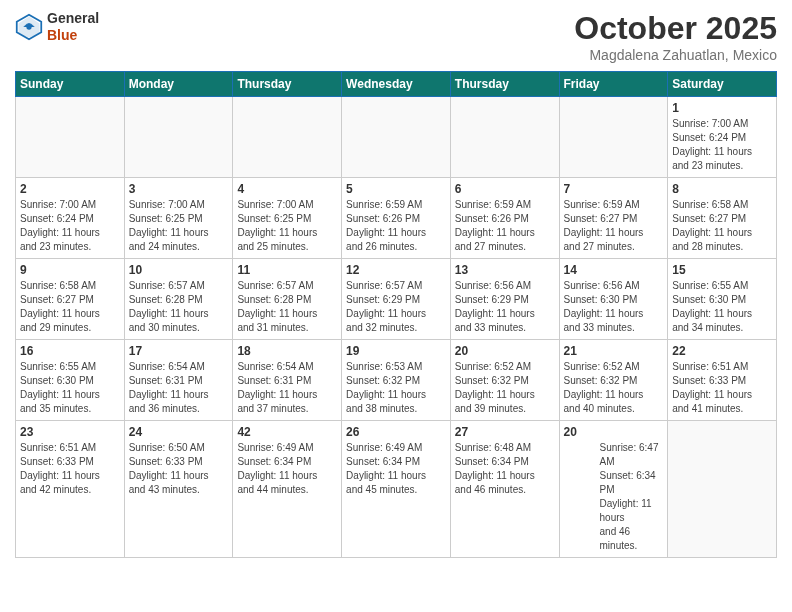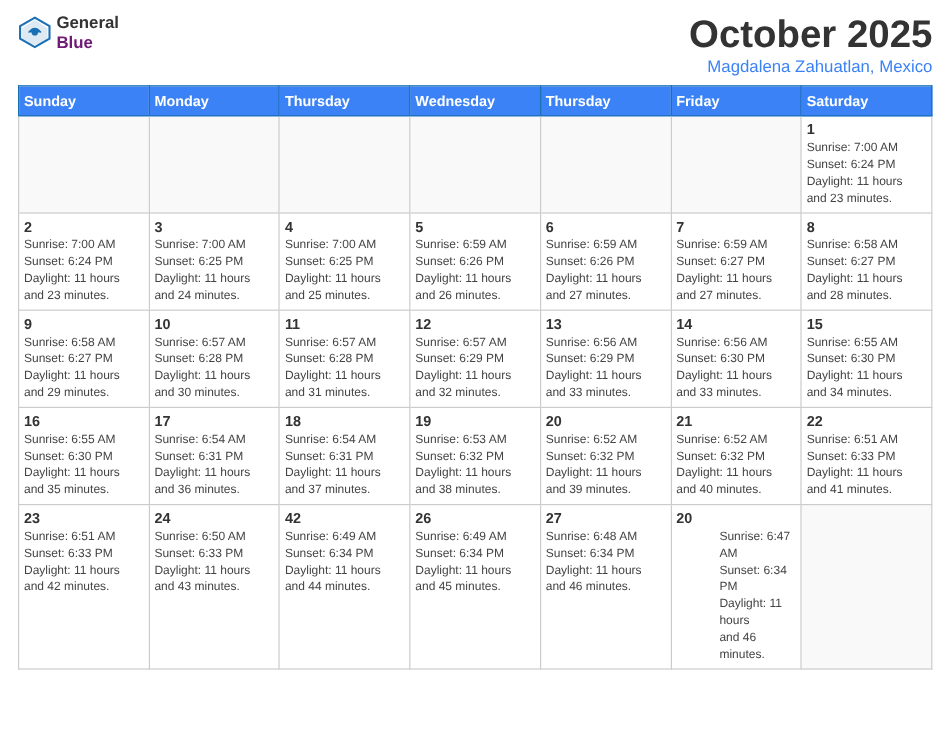--- a/index.html
+++ b/index.html
@@ -20,45 +20,45 @@
       display: flex;
       align-items: center;
       gap: 4px;
     }
     .logo-text {
       font-size: 14px;
       font-weight: bold;
       line-height: 1.2;
     }
     .logo-text .general { color: #333; }
-    .logo-text .blue { color: #701a75; }
+    .logo-text .blue { color: #c2410c; }
     .logo-icon {
       width: 28px;
       height: 28px;
     }
     .title-block {
       text-align: right;
     }
     .month-title {
       font-size: 32px;
       font-weight: bold;
       color: #333;
     }
     .location {
       font-size: 14px;
-      color: #3b82f6;
+      color: #737373;
       font-weight: normal;
     }
     .calendar {
       width: 100%;
       border-collapse: collapse;
       font-size: 11px;
     }
     .calendar th {
-      background-color: #3b82f6;
+      background-color: #0f766e;
       color: #fff;
       padding: 5px 4px;
       text-align: left;
       font-size: 12px;
       font-weight: bold;
       border: 1px solid #1a6fb5;
       margin-top: 16px;
     }
     .calendar td {
       border: 1px solid #ccc;

